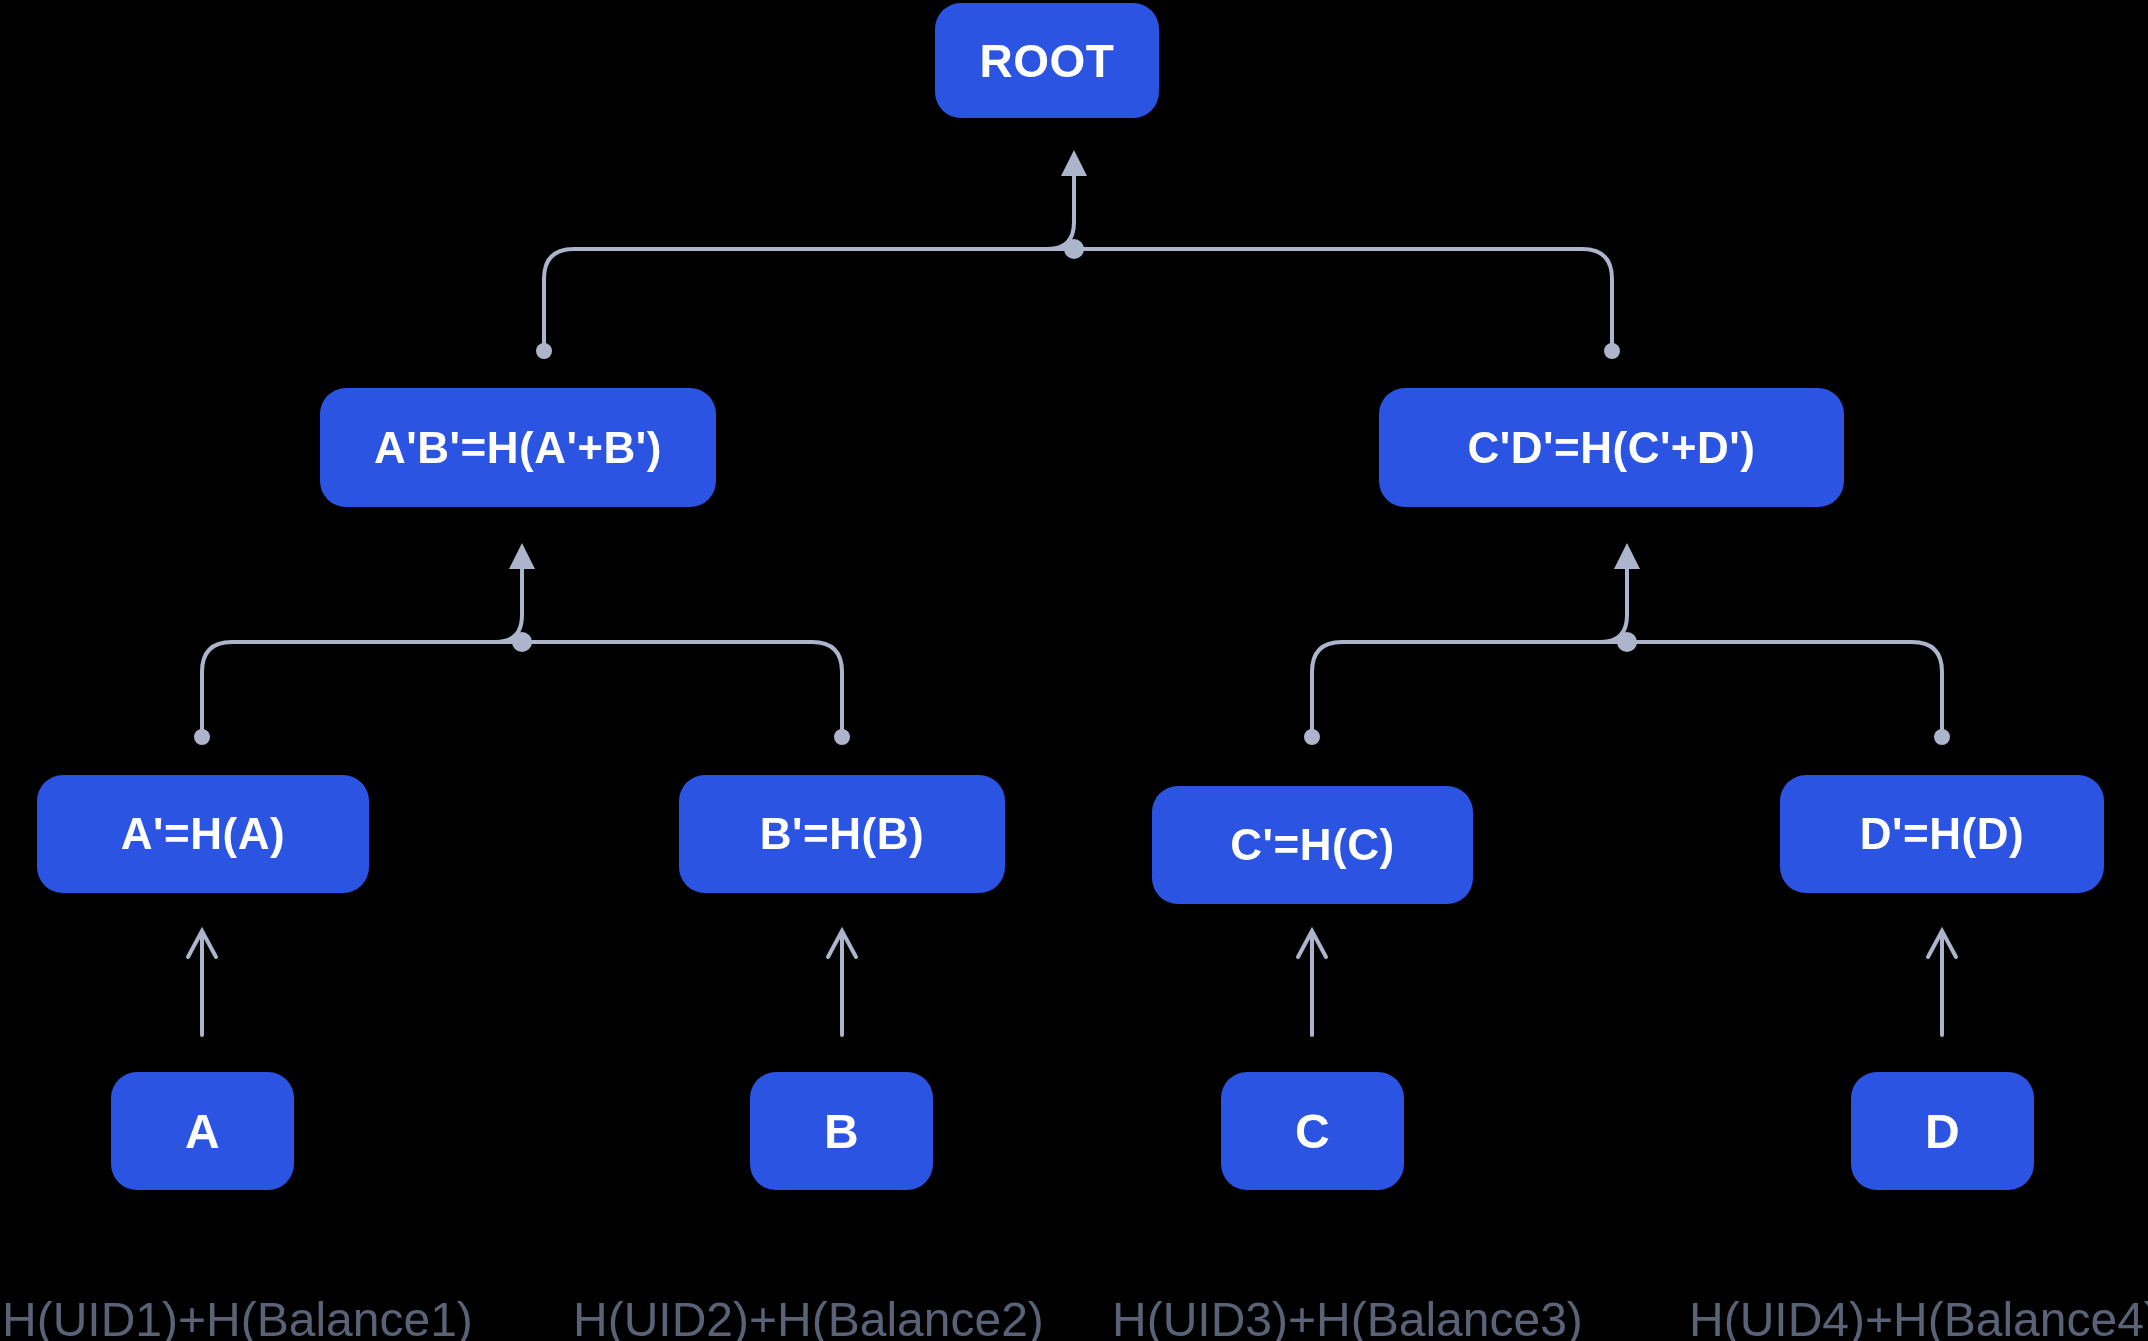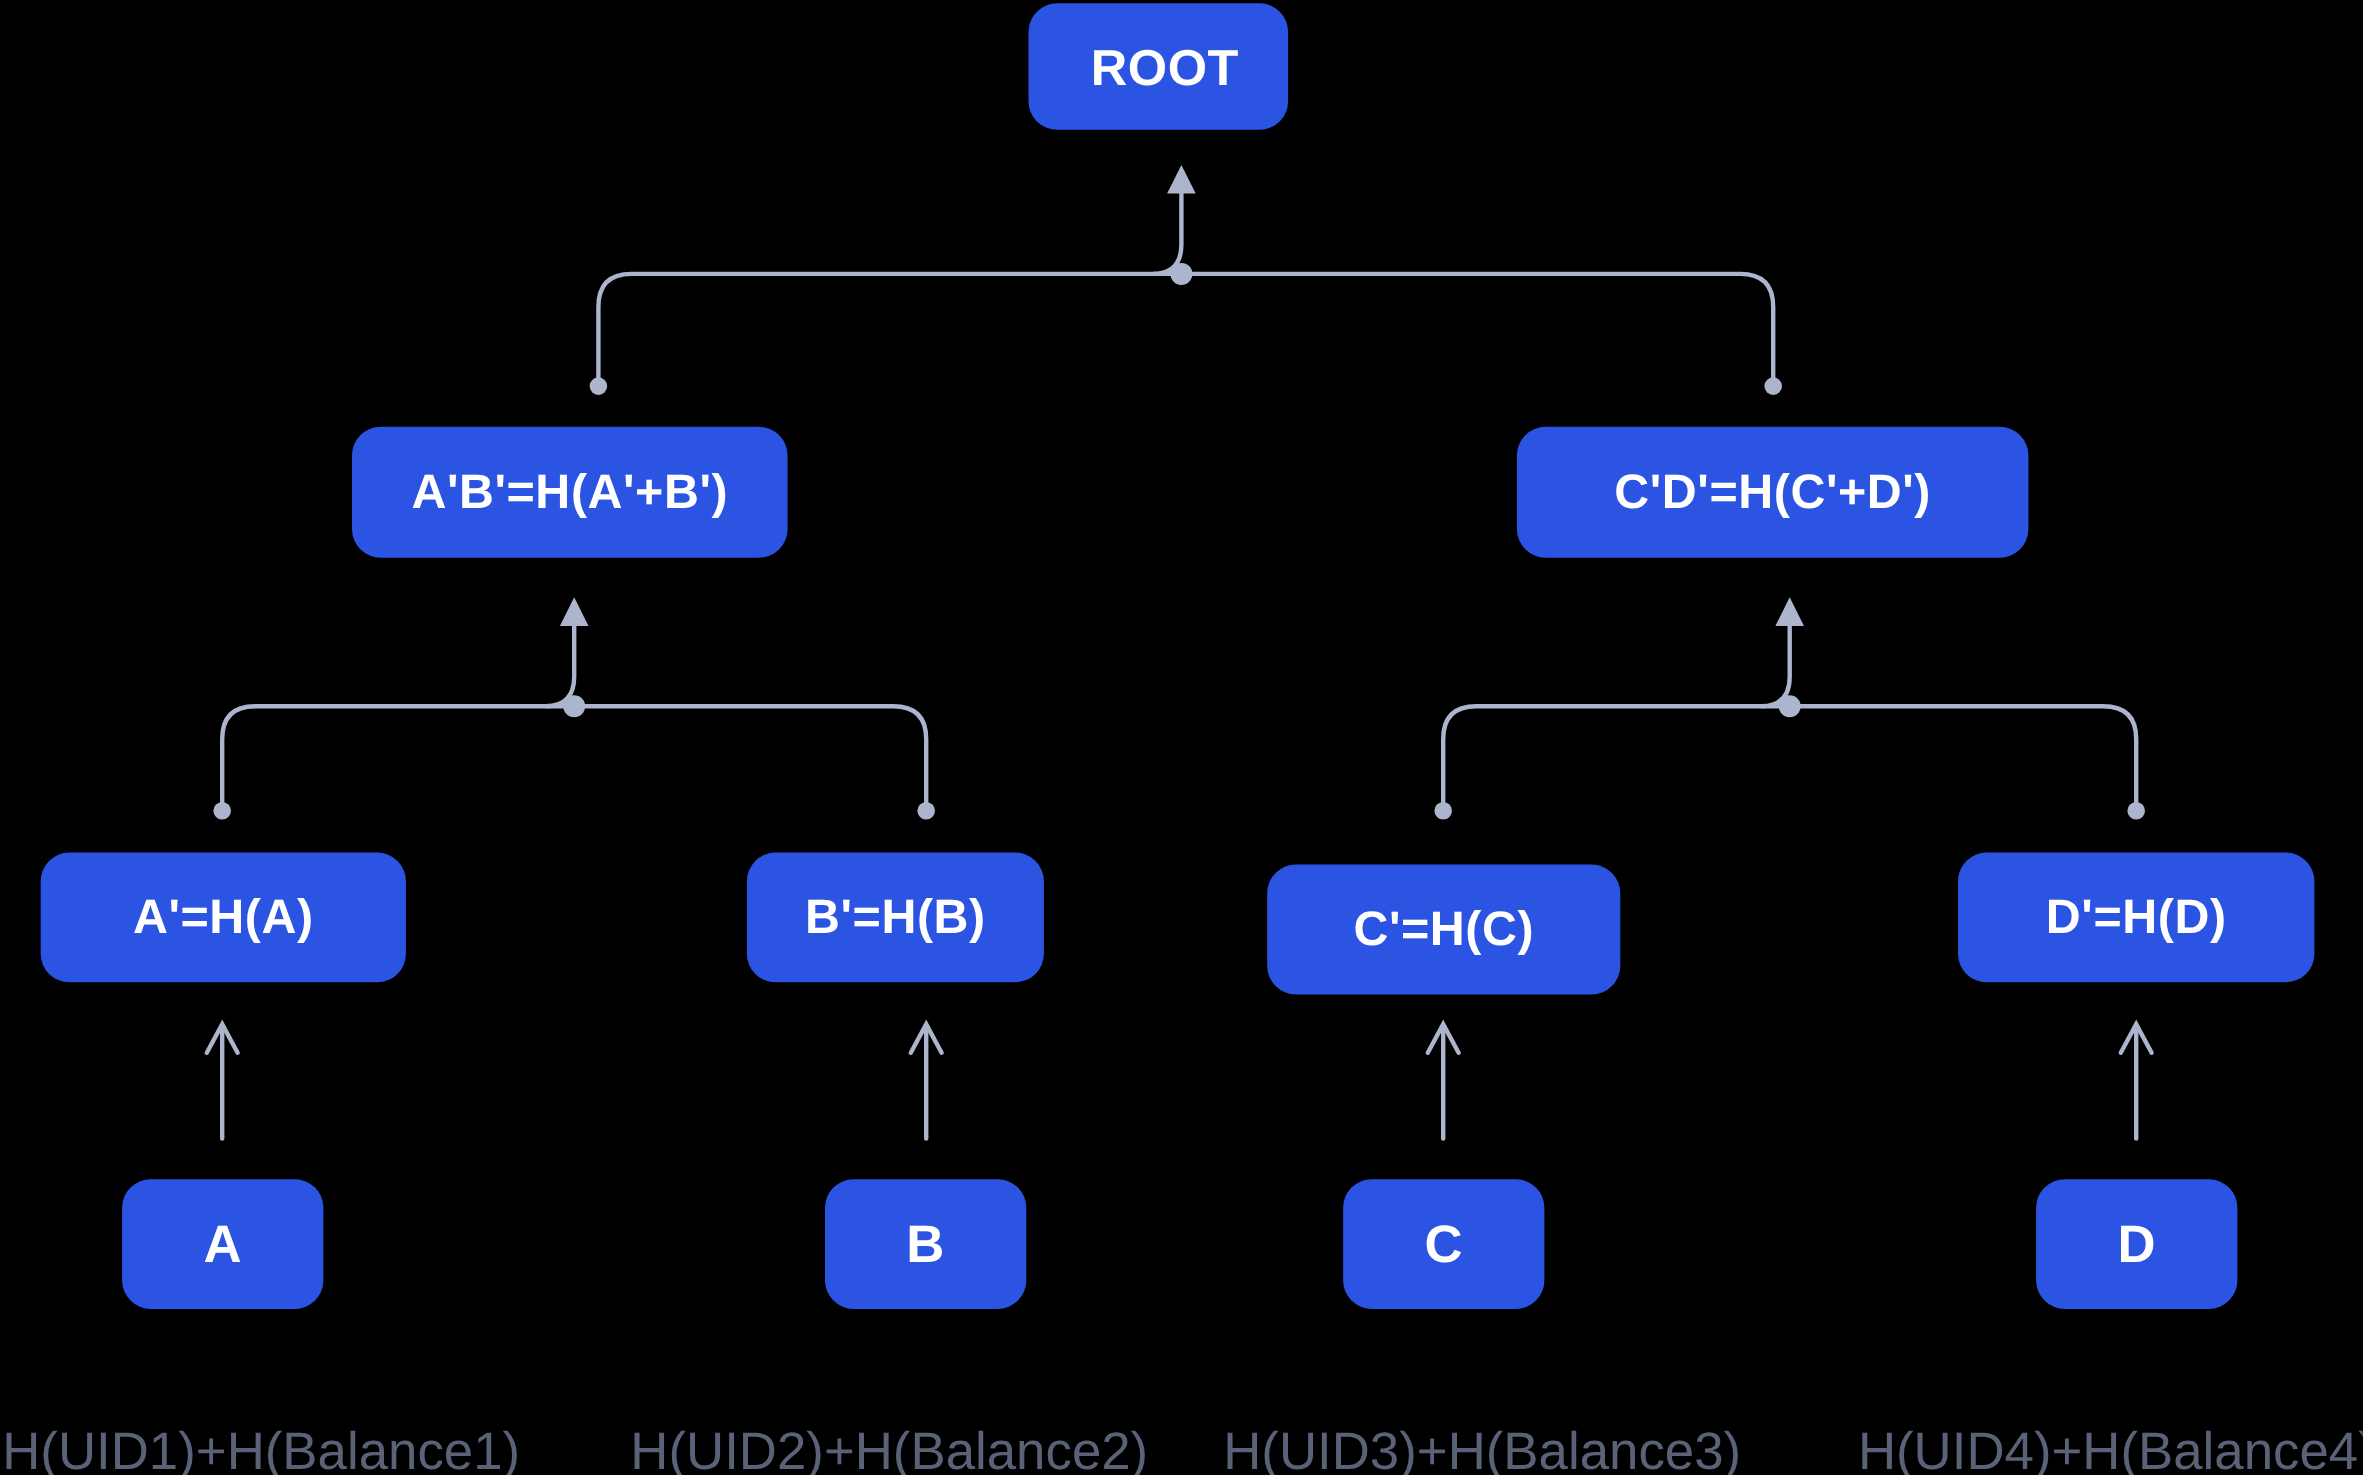--- a/index.html
+++ b/index.html
@@ -27,25 +27,25 @@
     border-radius: 26px;
     color: #FFFFFF;
     font-weight: 700;
     display: flex;
     align-items: center;
     justify-content: center;
     font-size: 44px;
     letter-spacing: 0.5px;
     white-space: nowrap;
   }
-  .node.root  { left: 935px;  top: 3px;    width: 224px; height: 115px; font-size: 46px; padding-left: 12px; }
+  .node.root  { left: 935px;  top: 3px;    width: 224px; height: 115px; font-size: 46px; }
   .node.ab    { left: 320px;  top: 388px;  width: 396px; height: 119px; }
   .node.cd    { left: 1379px; top: 388px;  width: 465px; height: 119px; }
   .node.a1    { left: 37px;   top: 775px;  width: 332px; height: 118px; }
-  .node.b1    { left: 679px;  top: 775px;  width: 270px; height: 118px; }
+  .node.b1    { left: 679px;  top: 775px;  width: 326px; height: 118px; }
   .node.c1    { left: 1152px; top: 775px;  width: 321px; height: 118px; margin-top: 11px; }
   .node.d1    { left: 1780px; top: 775px;  width: 324px; height: 118px; }
   .node.leaf  { width: 183px; height: 118px; top: 1072px; font-size: 48px; }
   .node.la    { left: 111px; }
   .node.lb    { left: 750px; }
   .node.lc    { left: 1221px; }
   .node.ld    { left: 1851px; }
   .legend-note {
     position: absolute;
     left: 1270px;

